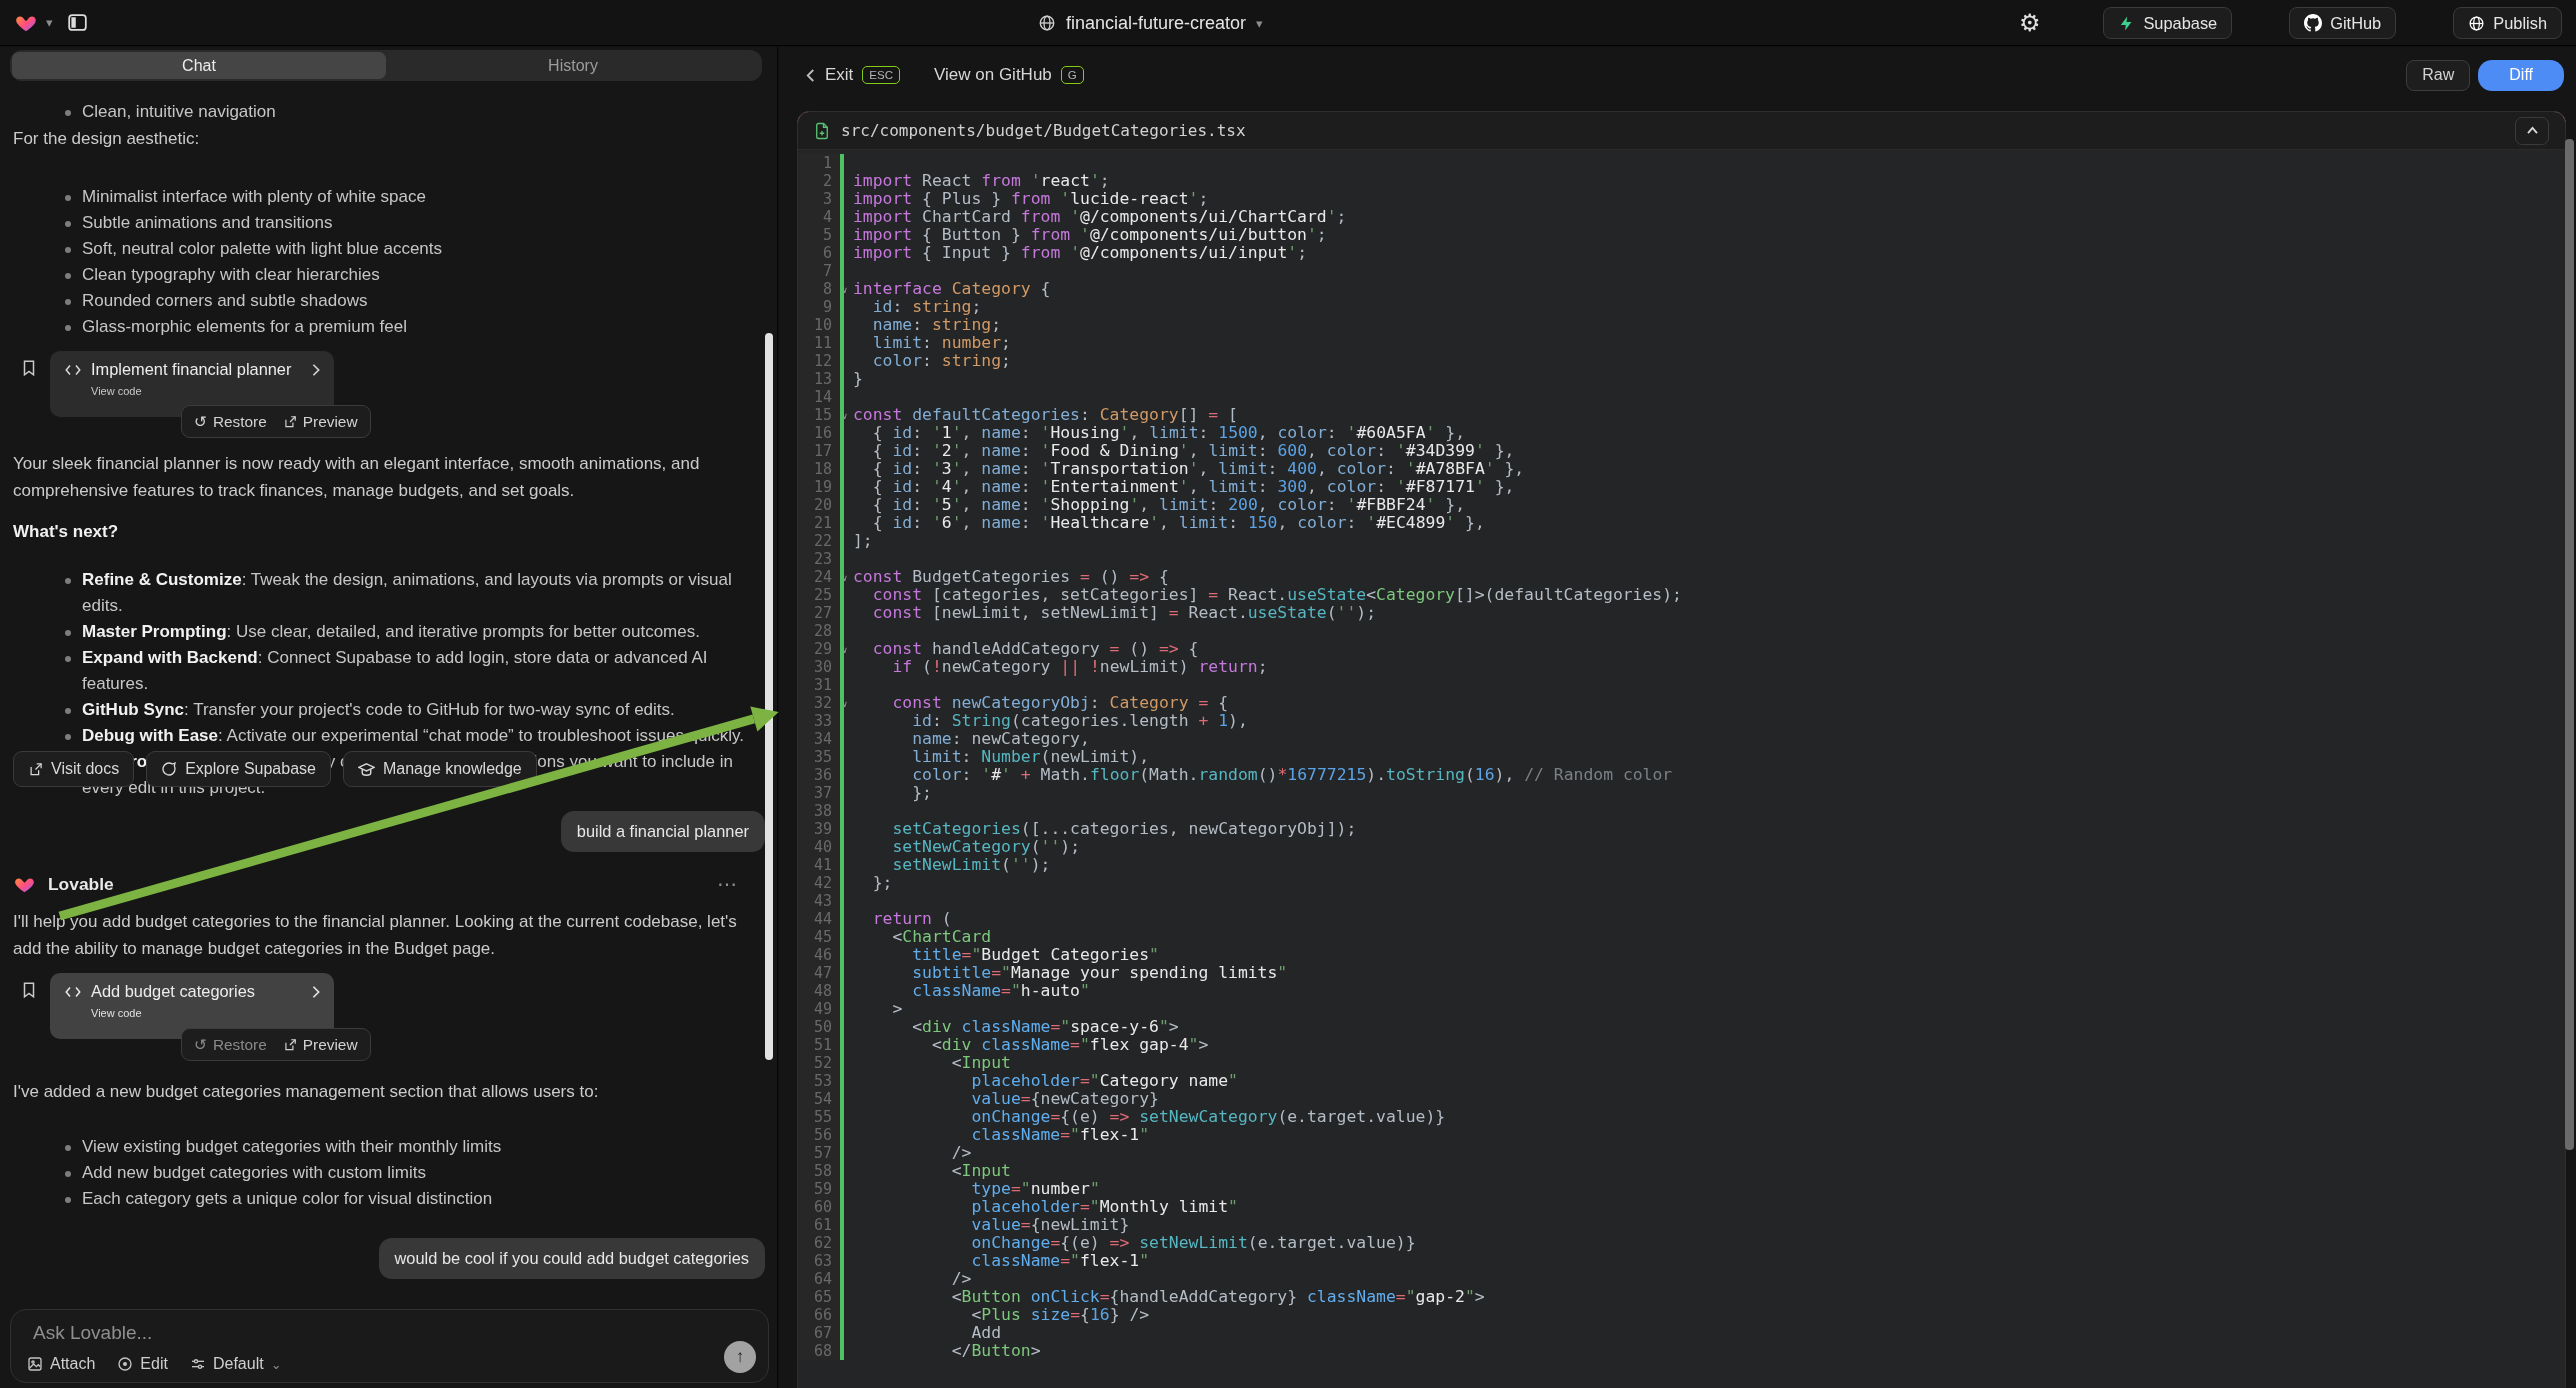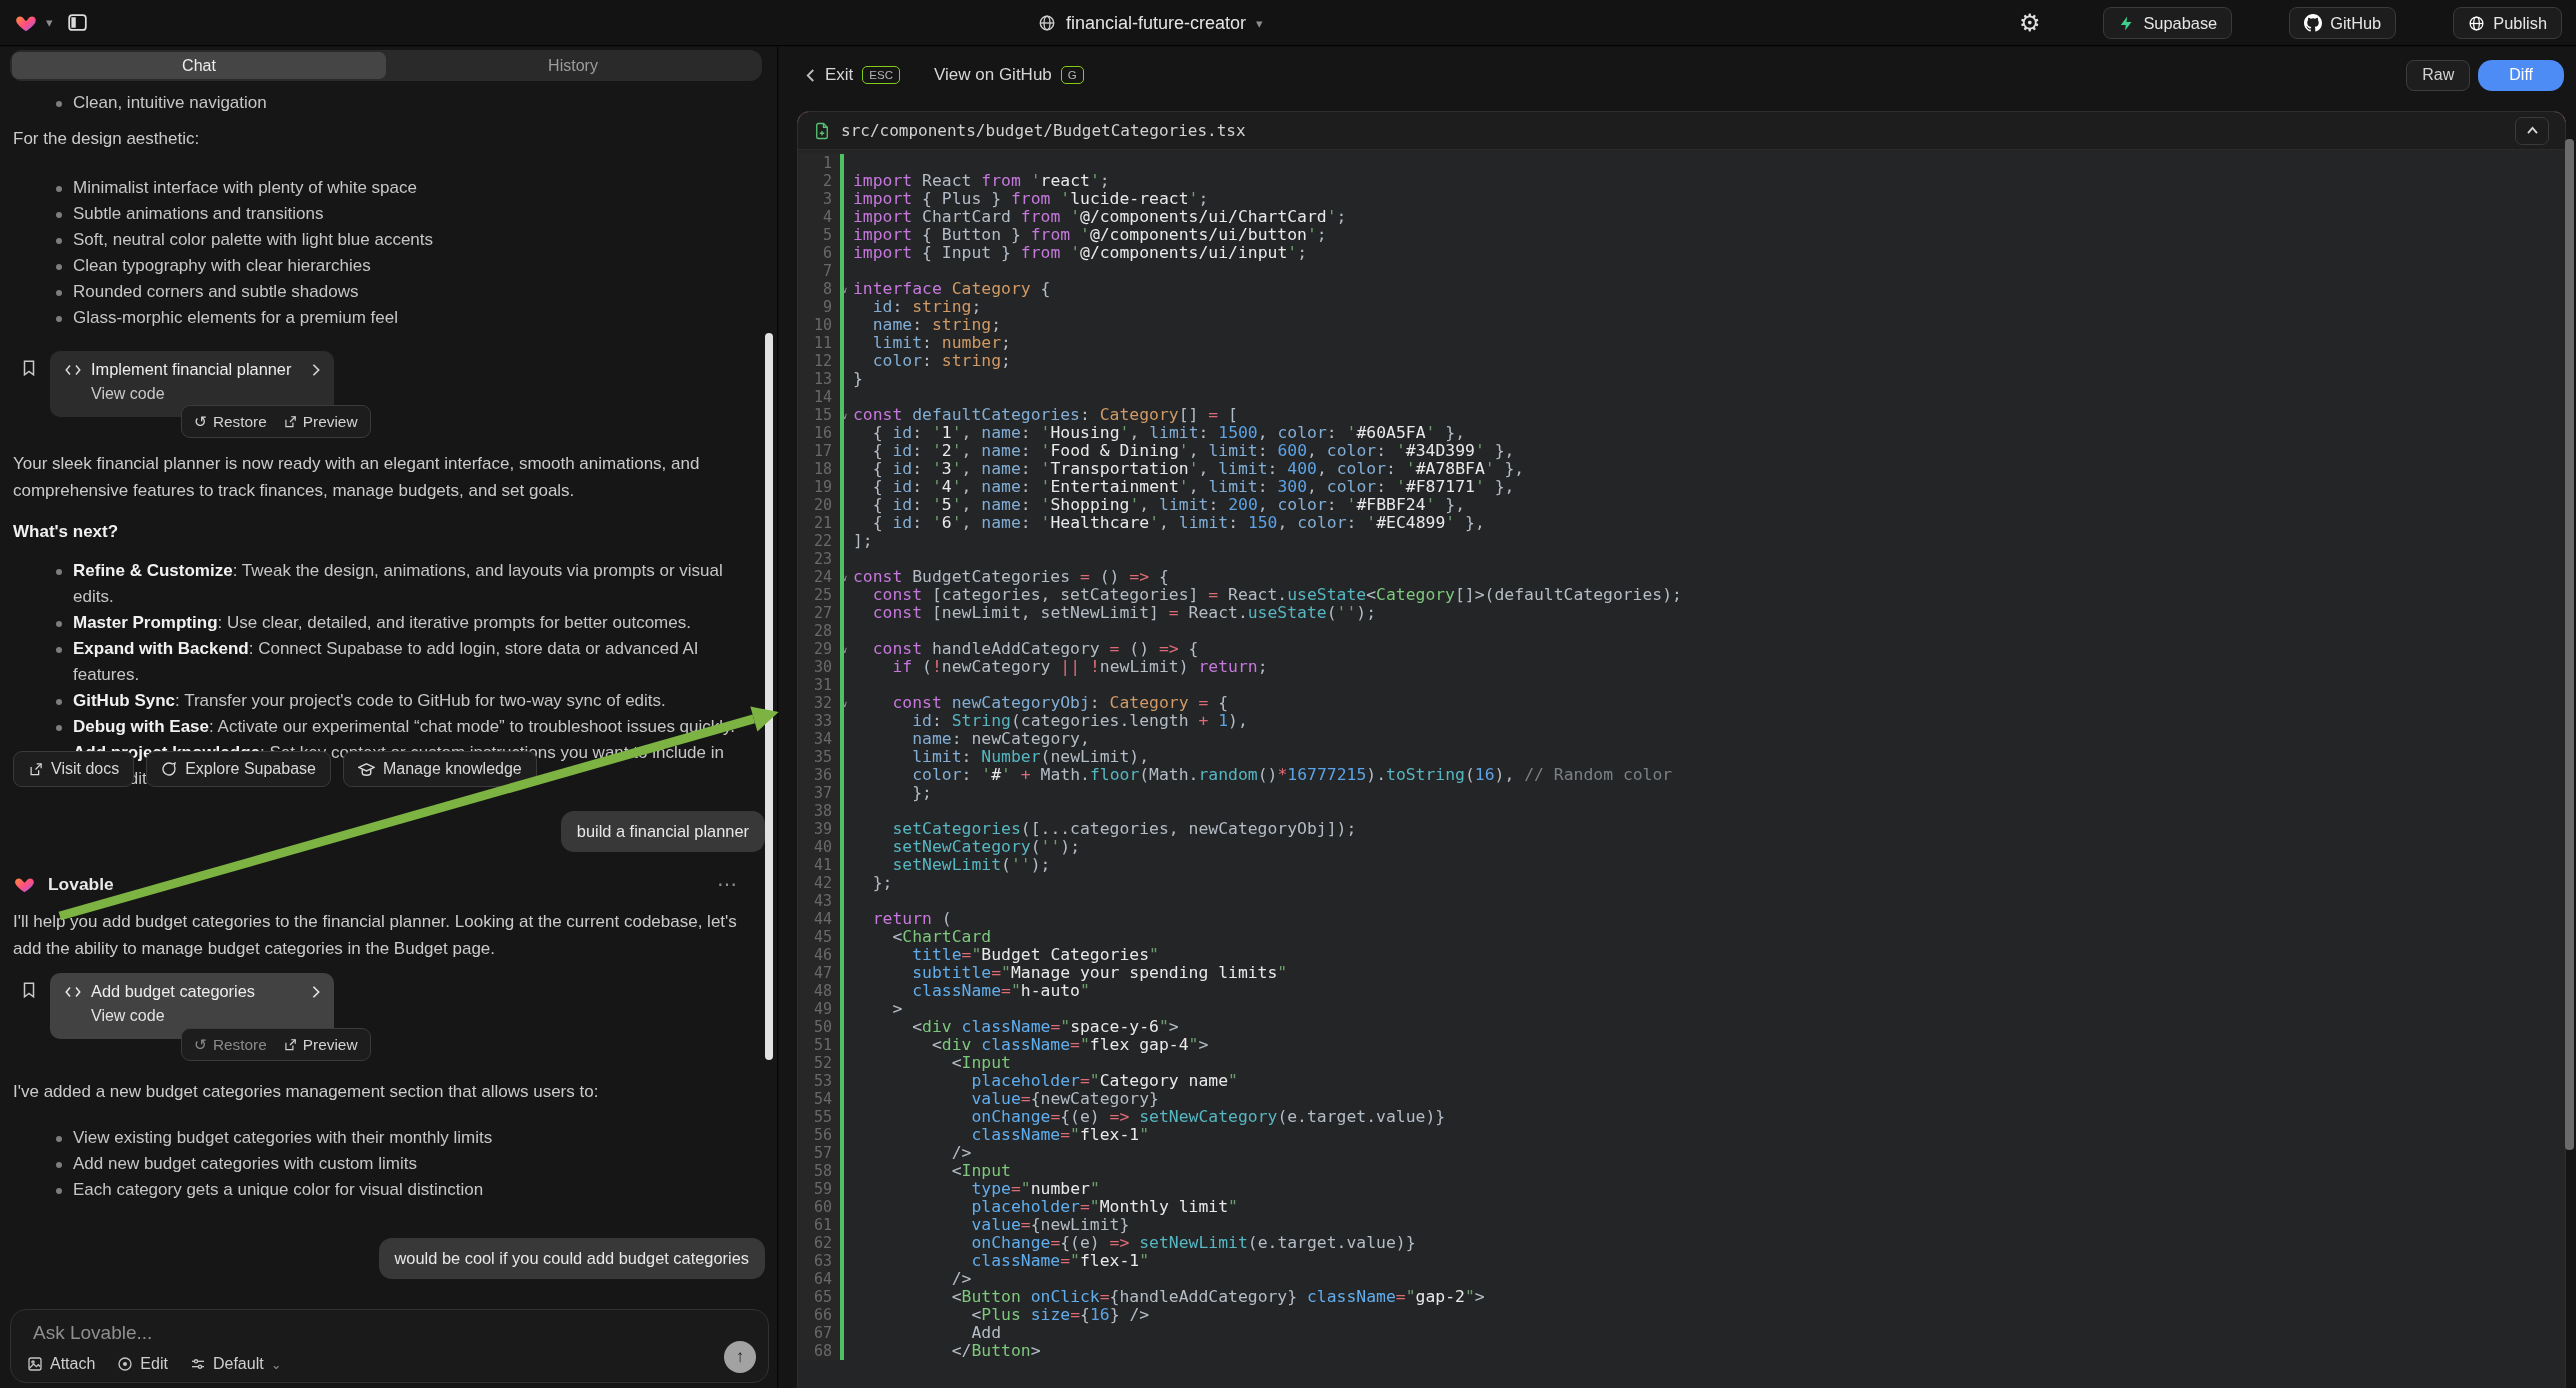--- a/index.html
+++ b/index.html
@@ -23,30 +23,30 @@
   #chat{position:absolute;left:0;top:47px;width:778px;height:1341px;background:#161616;
         border-right:1px solid #060606;}
   #tabbar{position:absolute;left:10px;top:3px;width:752px;height:31px;background:#2a2a2a;
           border-radius:12px;display:flex;padding:2px;}
   .tab{flex:1;display:flex;align-items:center;justify-content:center;font-size:16px;color:#9d9d9d;
        border-radius:7px;cursor:pointer;}
   .tab.active{background:#454545;color:#ececec;}
 
   .para{position:absolute;left:13px;font-size:17px;line-height:27px;color:#cbcbcb;width:745px;}
   .bold{font-weight:700;color:#f1f1f1;}
-  ul.blist{position:absolute;left:0;margin:8px;padding:0;list-style:none;width:752px;}
+  ul.blist{position:absolute;left:0;margin:17px;padding:0;list-style:none;width:752px;}
   ul.blist li{position:relative;padding-left:65px;line-height:26px;font-size:17px;color:#c6c6c6;}
   ul.blist li::before{content:"";position:absolute;left:48px;top:11px;width:6px;height:6px;
                       border-radius:50%;background:#7d7d7d;}
   .vcard{position:absolute;left:50px;width:284px;height:66px;border-radius:10px;background:#2c2c2c;
          padding:9px 12px 0 14px;cursor:pointer;}
   .vcard.hl{background:#424242;}
   .vcard .row1{display:flex;align-items:center;gap:9px;color:#ededed;font-size:16.4px;}
   .vcard .row1 .grow{flex:1;}
-  .vcard .row2{margin-left:27px;margin-top:6px;color:#c9c9c9;font-size:16px;cursor:pointer;}
+  .vcard .row2{margin-left:27px;margin-top:6px;color:#c9c9c9;font-size:11px;cursor:pointer;}
   .bmark{position:absolute;left:20px;color:#c9c9c9;}
   .pill{position:absolute;left:181px;height:33px;background:#1d1d1d;border:1px solid #3b3b3b;
         border-radius:9px;display:flex;align-items:center;padding:0 12px;gap:16px;z-index:3;}
   .pill .pbtn{display:flex;align-items:center;gap:6px;font-size:15.4px;color:#d2d2d2;cursor:pointer;}
   .pill .pbtn.dim{color:#8a8a8a;}
   .actionrow{position:absolute;left:13px;top:704px;display:flex;gap:12px;}
   .act-btn{height:36px;display:flex;align-items:center;gap:8px;padding:0 14px;background:#1e1e1e;
            border:1px solid #3a3a3a;border-radius:9px;color:#d9d9d9;font-size:16px;cursor:pointer;}
   .bubble{position:absolute;right:12px;background:#383838;border-radius:13px;color:#e7e7e7;
           font-size:16.4px;padding:11px 16px;white-space:nowrap;}

